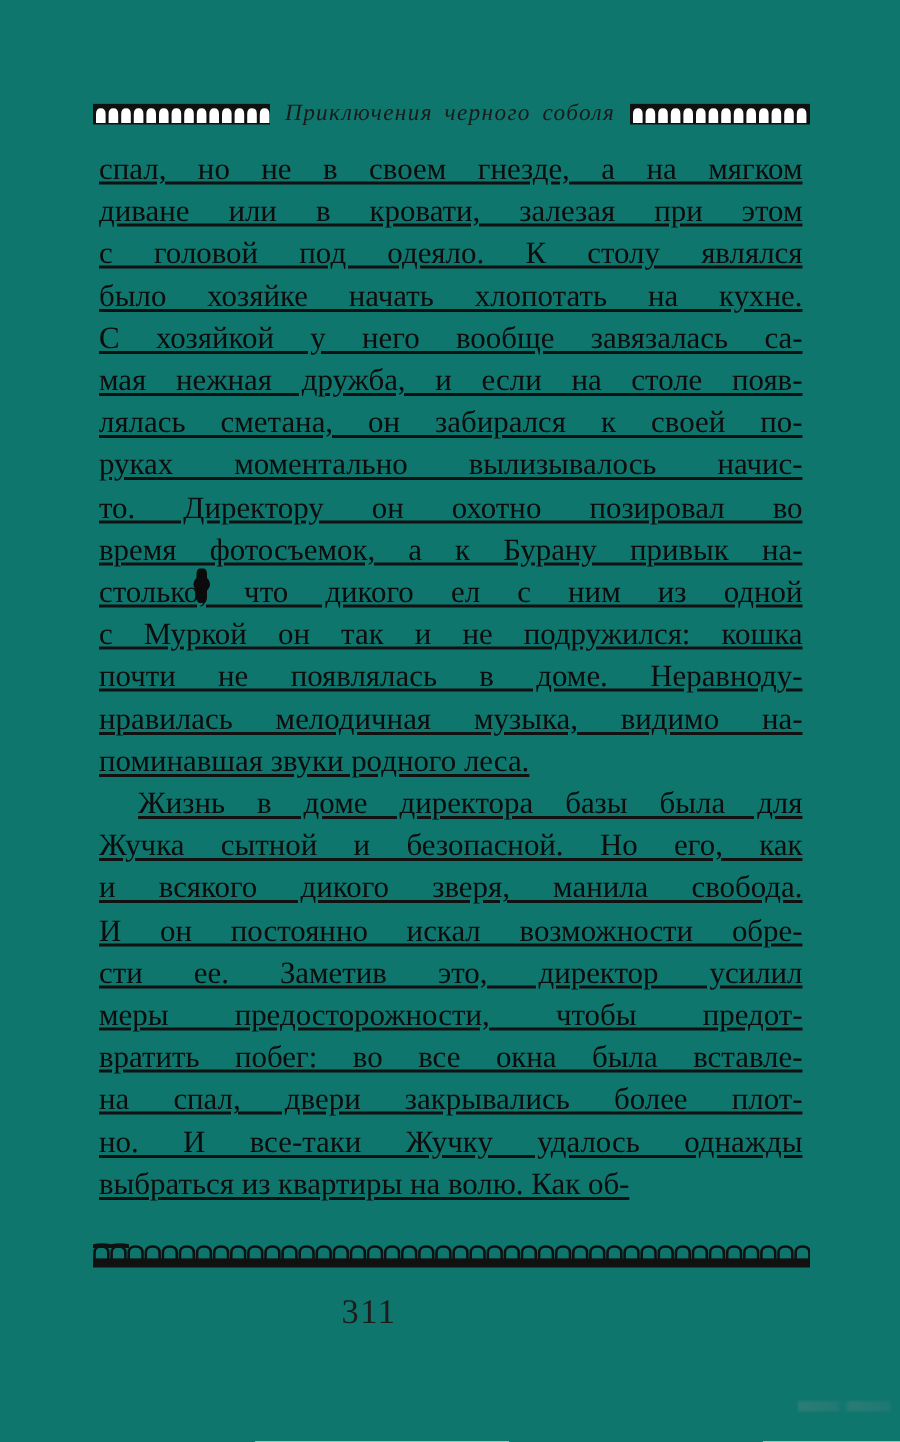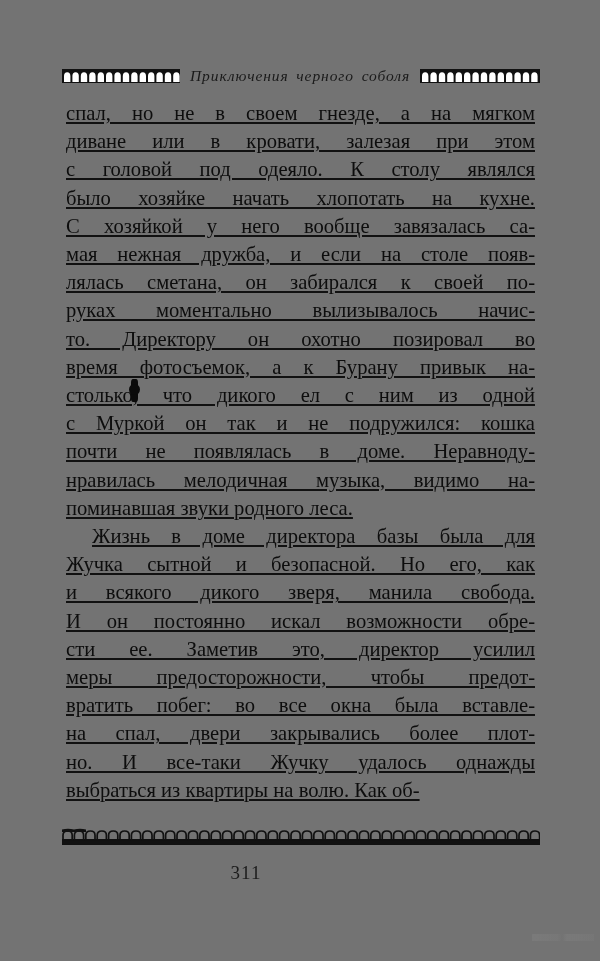--- a/index.html
+++ b/index.html
@@ -7,21 +7,21 @@
     margin: 0;
     padding: 0;
     background: #ffffff;
   }
 
   .page {
     position: relative;
     width: 600px;
     height: 961px;
     margin: 0 auto;
-    background: #737373;
+    background: #0f766e;
     overflow: hidden;
     font-family: "Liberation Serif", "DejaVu Serif", serif;
     color: #111111;
   }
 
   
   .running-head {
     position: absolute;
     left: 62px;
     top: 64px;
@@ -118,21 +118,21 @@
   }
   .bottom-rule svg { display: block; width: 100%; height: 100%; }
 
   
   .folio {
     position: absolute;
     left: 0;
     top: 862px;
     width: 492px;
     text-align: center;
-    font-size: 19px;
+    font-size: 23px;
     letter-spacing: 1px;
     color: #1c1c1c;
   }
 
   
   .watermark {
     position: absolute;
     right: 6px;
     bottom: 20px;
     width: 62px;

